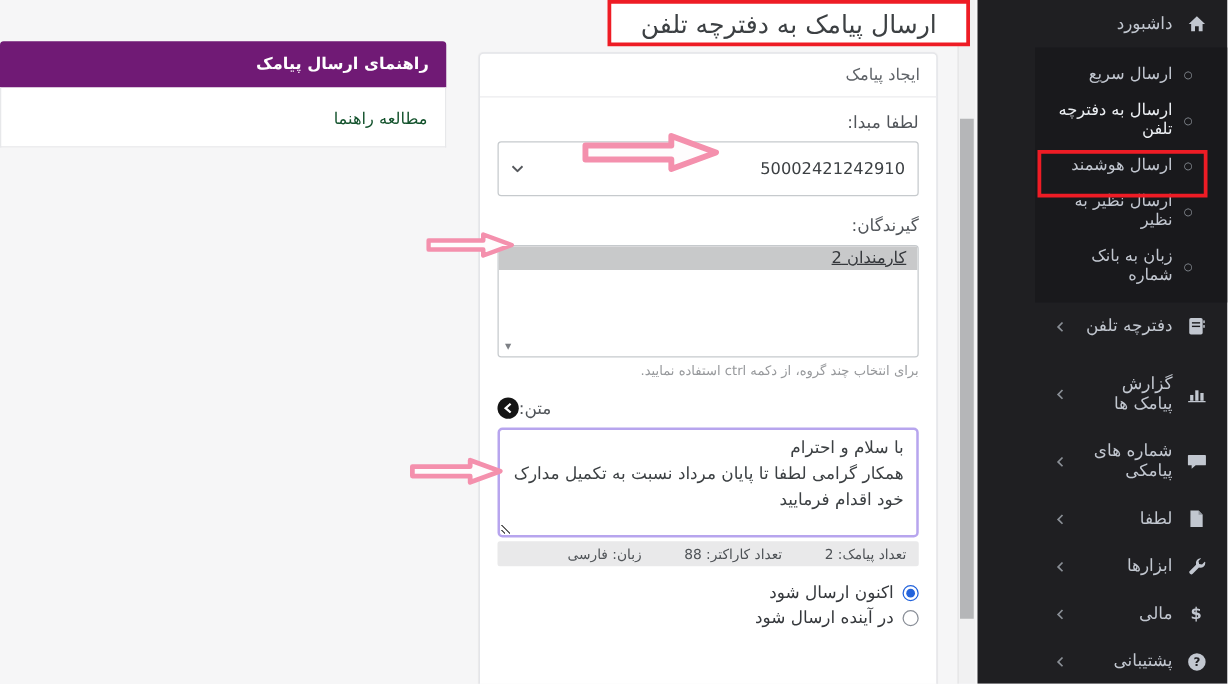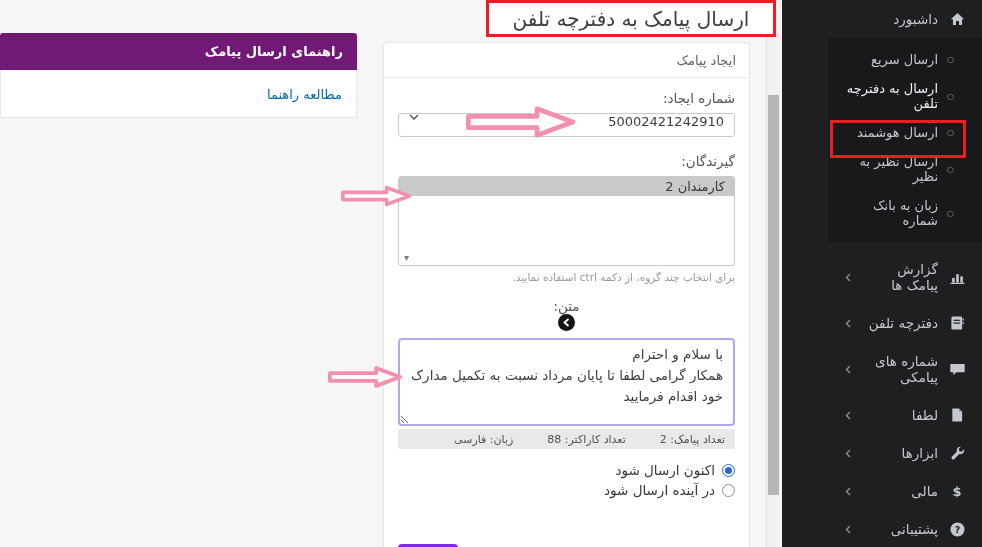--- a/index.html
+++ b/index.html
@@ -12,49 +12,49 @@
     justify-content:center; z-index:6; }
   .page-title-box h1 { font-size:20px; font-weight:400; color:#3c4043; white-space:nowrap; direction:rtl; }
 
   
   .guide-panel { position:absolute; left:0; top:33px; width:357px; z-index:2; }
   .guide-header { background:#701a75; color:#fff; height:37px; line-height:37px;
     font-size:13px; font-weight:bold; text-align:right; padding:0 14px;
     border-radius:3px 3px 0 0; direction:rtl; }
   .guide-body { background:#fff; height:48px; line-height:48px; text-align:right;
     padding:0 14px; border:1px solid #e7e8ea; border-top:none; direction:rtl; }
-  .guide-body a { color:#0369a1; font-size:13px; text-decoration:none; cursor:pointer; }
+  .guide-body a { color:#14532d; font-size:13px; text-decoration:none; cursor:pointer; }
 
   
   .card { position:absolute; left:383px; top:42px; width:367px; height:520px;
     background:#fff; border:1px solid #e4e5e9; border-radius:4px; z-index:1;
     box-shadow:0 0 1px rgba(0,0,0,.05); }
   .card-header { height:35px; line-height:35px; padding:0 13px; font-size:13px;
     color:#5f6368; text-align:right; border-bottom:1px solid #ececee; direction:rtl; }
   .card-body { padding:12px 14px 0 14px; direction:rtl; }
 
   .field-label { font-size:13.5px; color:#51555a; text-align:right; }
 
-  .select-box { margin-top:7px; height:24px; border:1px solid #c6cacd; border-radius:3px;
-    background:#fff; display:flex; direction:rtl; 
+  .select-box { margin-top:7px; height:44px; border:1px solid #c6cacd; border-radius:3px;
+    background:#fff; display:flex; direction:rtl; align-items:center;
     justify-content:space-between; padding:0 10px; cursor:pointer; }
   .select-box .value { font-size:13px; color:#3c4043; }
 
   .mt16 { margin-top:16px; }
 
   .list-box { margin-top:7px; height:90px; border:1px solid #c6cacd; border-radius:3px;
     background:#fff; position:relative; overflow:hidden; direction:rtl; }
   .list-option { font-size:13px; color:#35383c; padding:2px 9px; cursor:pointer; }
-  .list-option.selected { background:#c8c9ca; }
+  .list-option.selected { background:#c8c9ca;text-decoration:underline; }
   .list-scroll-hint { position:absolute; left:5px; bottom:2px; font-size:10px; color:#7d8085; }
 
   .hint-text { margin-top:5px; font-size:10.5px; color:#97999c; text-align:right; direction:rtl; }
 
   .msg-label-row { margin-top:15px; display:flex; direction:rtl; align-items:center;
-    justify-content:flex-end;flex-direction:column; }
+    justify-content:flex-end; }
   .circle-btn { width:17px; height:17px; border-radius:50%; background:#141414;
     display:flex; align-items:center; justify-content:center; cursor:pointer; }
 
   .msg-textarea { display:block; width:100%; height:88px; margin-top:7px;
     border:2px solid #b7a5ee; border-radius:4px; padding:4px 10px;
     font-family:"DejaVu Sans", sans-serif; font-size:13.5px; line-height:1.55;
     color:#3c4043; direction:rtl; outline:none; resize:both; background:#fff; }
 
   .stats-bar { margin-top:3px; height:20px; background:#e9e9ea; display:flex;
     direction:rtl; align-items:center; gap:34px; padding:0 10px;
@@ -112,21 +112,21 @@
   <div class="guide-header">راهنمای ارسال پیامک</div>
   <div class="guide-body">
     <a>مطالعه راهنما</a>
   </div>
 </div>
 
 <div class="card">
   <div class="card-header">ایجاد پیامک</div>
   <div class="card-body">
 
-    <div class="field-label">شماره ایجاد:</div>
+    <div class="field-label">لطفا مبدا:</div>
     <div class="select-box">
       <span class="value">50002421242910</span>
       <span>
         <svg class="icon-svg" width="10" height="6" viewBox="0 0 10 6">
             <path d="M1 1 L5 5 L9 1" fill="none" stroke="#55585c" stroke-width="1.5"></path>
           </svg>
       </span>
     </div>
 
     <div class="field-label mt16">گیرندگان:</div>
@@ -202,55 +202,55 @@
     <div class="sub-item">
       <span class="bullet">○</span>
       <span>ارسال نظیر به نظیر</span>
     </div>
     <div class="sub-item">
       <span class="bullet">○</span>
       <span>زبان به بانک شماره</span>
     </div>
   </div>
 
-  <div class="side-item lower">
-    <span class="icon">
-      <svg class="icon-svg" width="15" height="13" viewBox="0 0 16 14">
-          <rect x="2.2" y="7.5" width="2.8" height="5" fill="#c2c7d0"></rect>
-          <rect x="6.6" y="3.5" width="2.8" height="9" fill="#c2c7d0"></rect>
-          <rect x="11" y="5.8" width="2.8" height="6.7" fill="#c2c7d0"></rect>
-          <rect x="0.5" y="12.7" width="15" height="1.3" fill="#c2c7d0"></rect>
-        </svg>
-    </span>
-    <span>گزارش پیامک ها</span>
-    <span class="chev">
-      <svg class="icon-svg" width="6" height="9" viewBox="0 0 6 9">
-          <path d="M5 1 L1.5 4.5 L5 8" fill="none" stroke="#8a8f96" stroke-width="1.4"></path>
-        </svg>
-    </span>
-  </div>
-
   <div class="side-item">
     <span class="icon">
       <svg class="icon-svg" width="14" height="14" viewBox="0 0 15 15">
           <rect x="1.5" y="0.5" width="11.5" height="14" rx="1.5" fill="#c2c7d0"></rect>
           <rect x="3.8" y="4" width="7" height="1.2" fill="#19191c"></rect>
           <rect x="3.8" y="7" width="7" height="1.2" fill="#19191c"></rect>
           <rect x="13.5" y="2.5" width="1.3" height="2.3" fill="#c2c7d0"></rect>
           <rect x="13.5" y="6.5" width="1.3" height="2.3" fill="#c2c7d0"></rect>
         </svg>
     </span>
     <span>دفترچه تلفن</span>
     <span class="chev">
       <svg class="icon-svg" width="6" height="9" viewBox="0 0 6 9">
           <path d="M5 1 L1.5 4.5 L5 8" fill="none" stroke="#8a8f96" stroke-width="1.4"></path>
         </svg>
     </span>
   </div>
 
+  <div class="side-item lower">
+    <span class="icon">
+      <svg class="icon-svg" width="15" height="13" viewBox="0 0 16 14">
+          <rect x="2.2" y="7.5" width="2.8" height="5" fill="#c2c7d0"></rect>
+          <rect x="6.6" y="3.5" width="2.8" height="9" fill="#c2c7d0"></rect>
+          <rect x="11" y="5.8" width="2.8" height="6.7" fill="#c2c7d0"></rect>
+          <rect x="0.5" y="12.7" width="15" height="1.3" fill="#c2c7d0"></rect>
+        </svg>
+    </span>
+    <span>گزارش پیامک ها</span>
+    <span class="chev">
+      <svg class="icon-svg" width="6" height="9" viewBox="0 0 6 9">
+          <path d="M5 1 L1.5 4.5 L5 8" fill="none" stroke="#8a8f96" stroke-width="1.4"></path>
+        </svg>
+    </span>
+  </div>
+
   <div class="side-item">
     <span class="icon">
       <svg class="icon-svg" width="15" height="13" viewBox="0 0 16 14">
           <path d="M1 1 H15 Q15.8 1 15.8 1.8 V9.2 Q15.8 10 15 10 H7 L3.5 13 V10 H1 Q0.2 10 0.2 9.2 V1.8 Q0.2 1 1 1 Z" fill="#c2c7d0"></path>
         </svg>
     </span>
     <span>شماره های پیامکی</span>
     <span class="chev">
       <svg class="icon-svg" width="6" height="9" viewBox="0 0 6 9">
           <path d="M5 1 L1.5 4.5 L5 8" fill="none" stroke="#8a8f96" stroke-width="1.4"></path>

